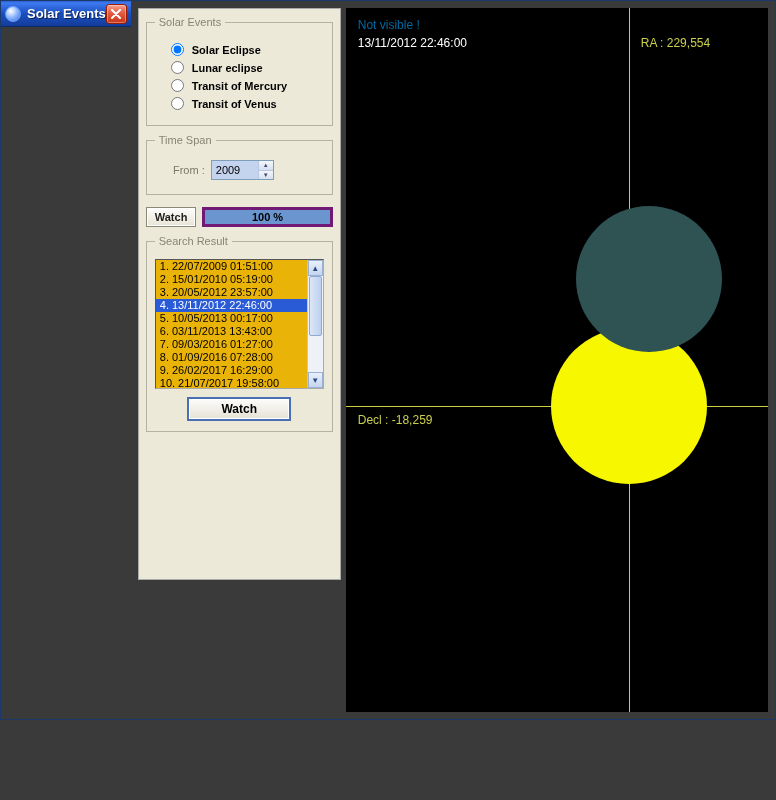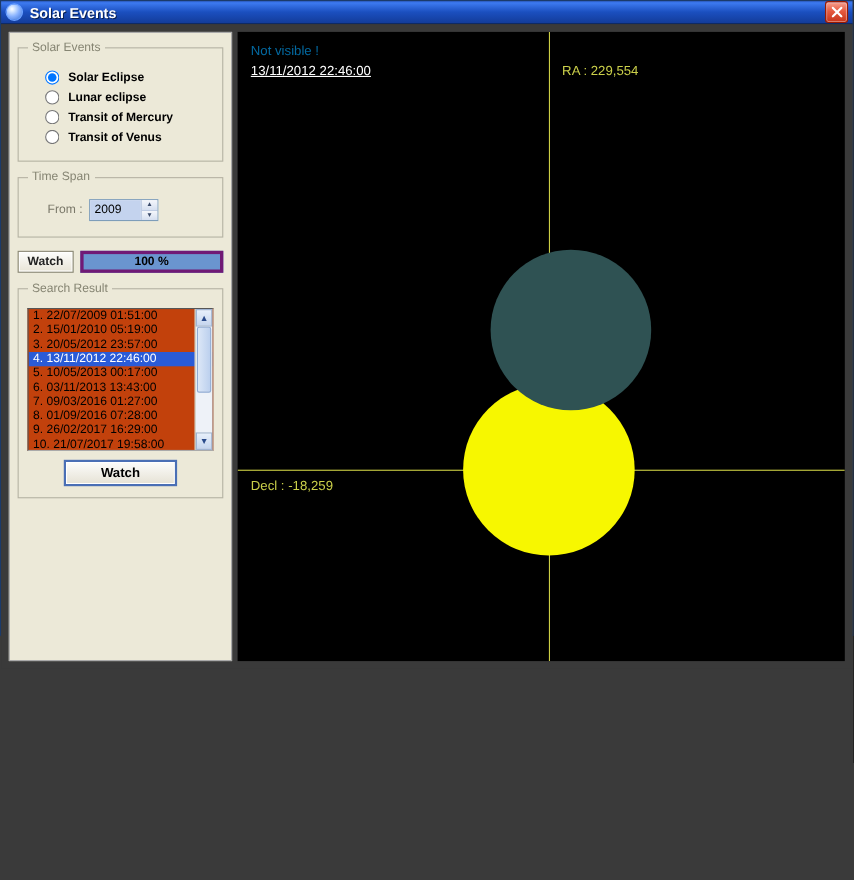--- a/index.html
+++ b/index.html
@@ -8,25 +8,25 @@
     padding: 0;
     width: 776px;
     height: 800px;
     font-family: Tahoma, Arial, sans-serif;
     font-size: 11px;
     background: #3a3a3a;
     overflow: hidden;
   }
   .window {
     width: 776px;
-    height: 578px;
+    height: 720px;
     background: #3a3a3a;
     border: 1px solid #1b3a6a;
     display: flex;
-    flex-direction: column;
+    flex-direction: row;
   }
   .titlebar {
     height: 26px;
     background: linear-gradient(to bottom, #2a5fcf 0%, #3d7af0 8%, #1b4fbf 50%, #133c9a 100%);
     border-bottom: 1px solid #0a2a6a;
     color: #fff;
     display: flex;
     align-items: center;
     padding: 0 4px;
     font-weight: bold;
@@ -119,21 +119,21 @@
     box-shadow: inset 0 0 0 1px #fff;
   }
   .progress {
     flex:1;
     background:#6a95cf;
     border:3px solid #701a75;
     color:#000; font-weight:bold; font-size:11px;
     display:flex; align-items:center; justify-content:center;
   }
   .results {
-    background:#c2410c;
+    background:#eab308;
     border:1px inset #aaa;
     height:130px;
     overflow:hidden;
     position:relative;
     color:#000;
     font-size:11px;
     line-height:13px;
     margin-top:2px;
   }
   .results .row { padding:0 4px; white-space:nowrap; }
@@ -266,19 +266,19 @@
 
     </div>
 
     <div class="viewport">
       <div class="vline" id="vline" style="left: 283px;"></div>
       <div class="hline" id="hline" style="top: 398px;"></div>
       <div class="sun" id="sun" style="left: 205px; top: 320px; height: 156px; width: 156px;"></div>
       <div class="moon" id="moon" style="left: 230px; top: 198px; height: 146px; width: 146px;"></div>
 
       <div class="ov-text ov-red" style="left:12px; top:10px;">Not visible !</div>
-      <div class="ov-text ov-white" style="left:12px; top:28px;text-decoration:underline;">13/11/2012 22:46:00</div>
+      <div class="ov-text ov-white" style="left:12px; top:28px;">13/11/2012 22:46:00</div>
       <div class="ov-text ov-yellow" style="left:295px; top:28px;">RA : 229,554</div>
       <div class="ov-text ov-yellow" style="left:12px; top:405px;">Decl : -18,259</div>
     </div>
 
   </div>
 </div>
 
 </body></html>

